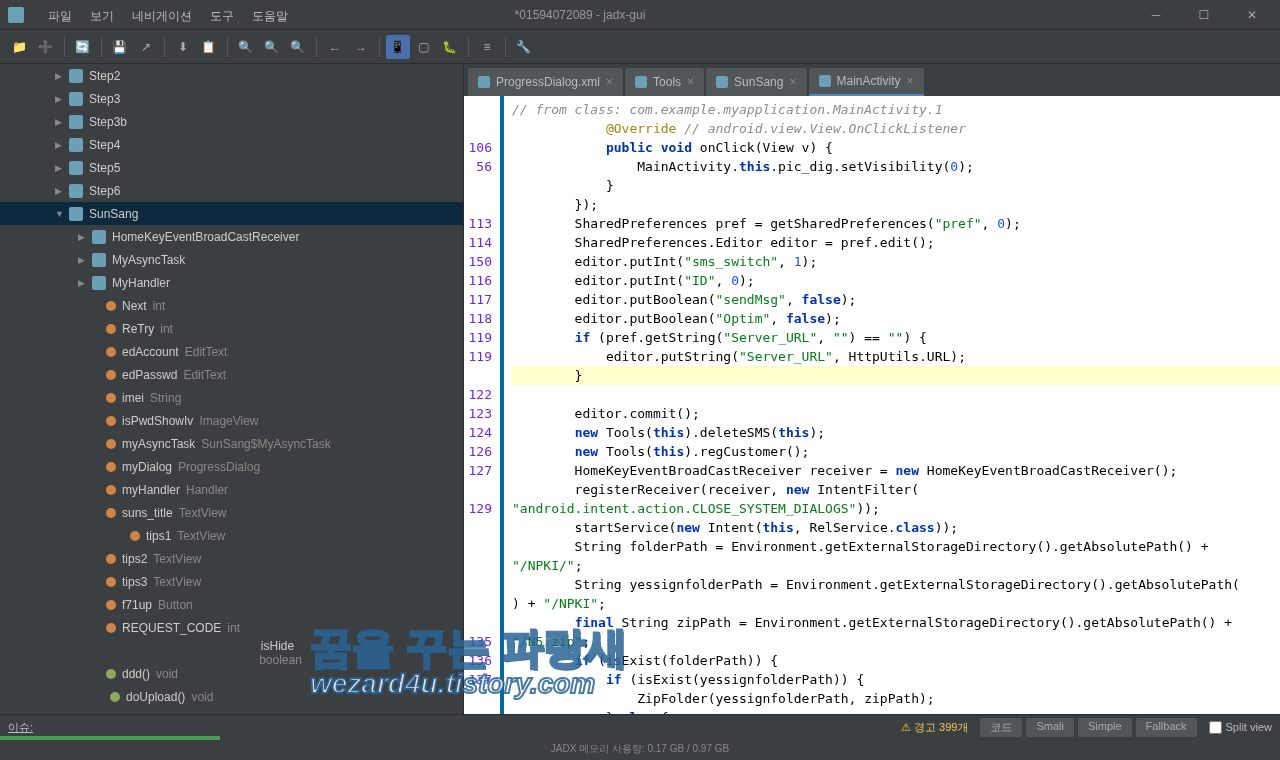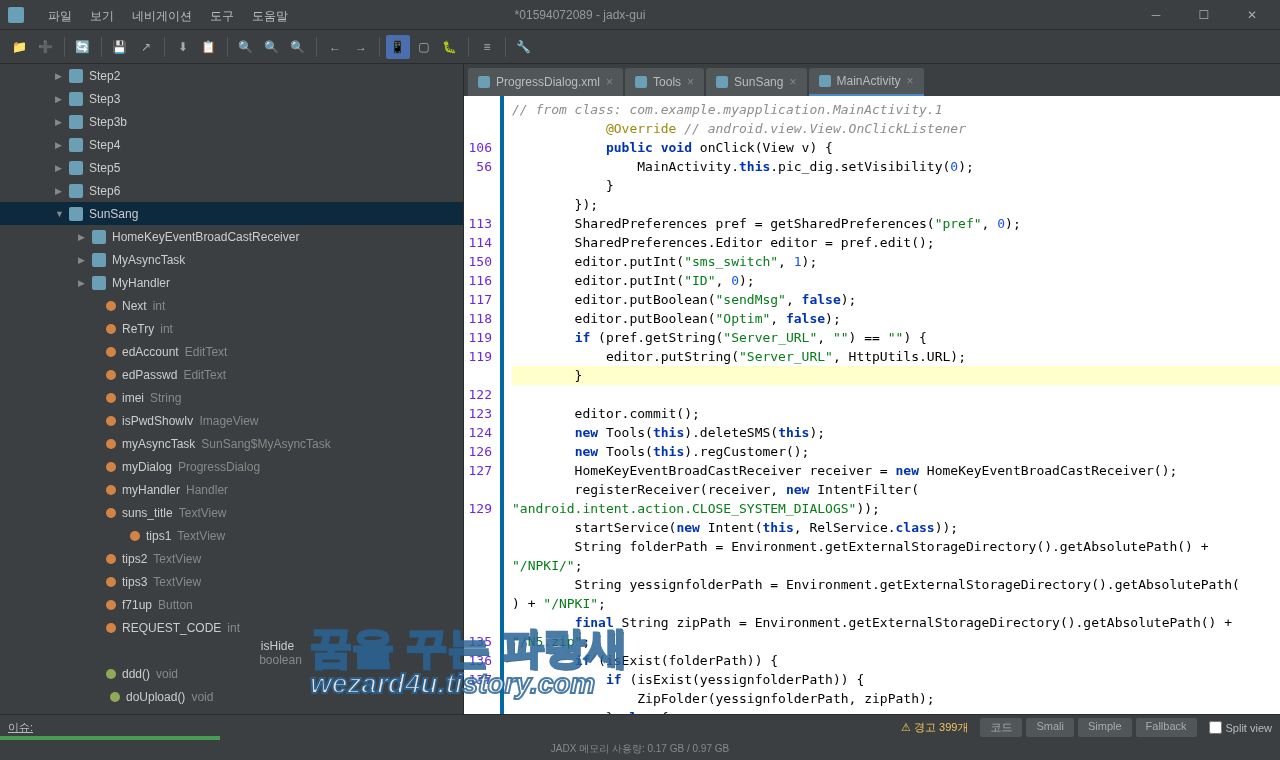--- a/index.html
+++ b/index.html
@@ -38,21 +38,21 @@
 .kw { color:#0033b3; font-weight:bold; }
 .str { color:#067d17; }
 .cmt { color:#8c8c8c; font-style:italic; }
 .ann { color:#9e880d; }
 .num { color:#1750eb; }
 .hl { background:#ffffcc; display:block; }
 .statusbar { height:26px; background:#3c3f41; display:flex; align-items:center; padding:0 8px; border-top:1px solid #2b2b2b; font-size:11px; }
 .status-left { flex:1; display:flex; align-items:center; gap:8px;text-decoration:underline; }
 .status-btns { display:flex; gap:4px; }
 .status-btn { padding:2px 10px; color:#aaa; cursor:pointer; background:#515658; border-radius:2px; font-size:11px; }
-.status-check { display:flex; align-items:center; gap:4px; margin-left:12px; }
+.status-check { display:flex; align-items:flex-start; gap:4px; margin-left:12px; }
 .bottombar { height:18px; background:#3c3f41; display:flex; align-items:center; justify-content:center; font-size:10px; color:#888; }
 .progress { position:absolute; bottom:20px; left:0; height:4px; width:220px; background:#499c54; }
 .watermark { position:absolute; bottom:60px; left:310px; pointer-events:none; opacity:0.85; }
 .watermark-text { font-size:42px; font-weight:bold; color:#fff; -webkit-text-stroke:3px #2a6496; text-shadow:2px 2px 0 #1c4a7a; font-family:sans-serif; }
 .watermark-sub { font-size:28px; font-weight:bold; color:#fff; -webkit-text-stroke:2px #2a6496; font-style:italic; margin-top:-8px; }
 </style>
 </head>
 <body>
 
 <div class="titlebar">

